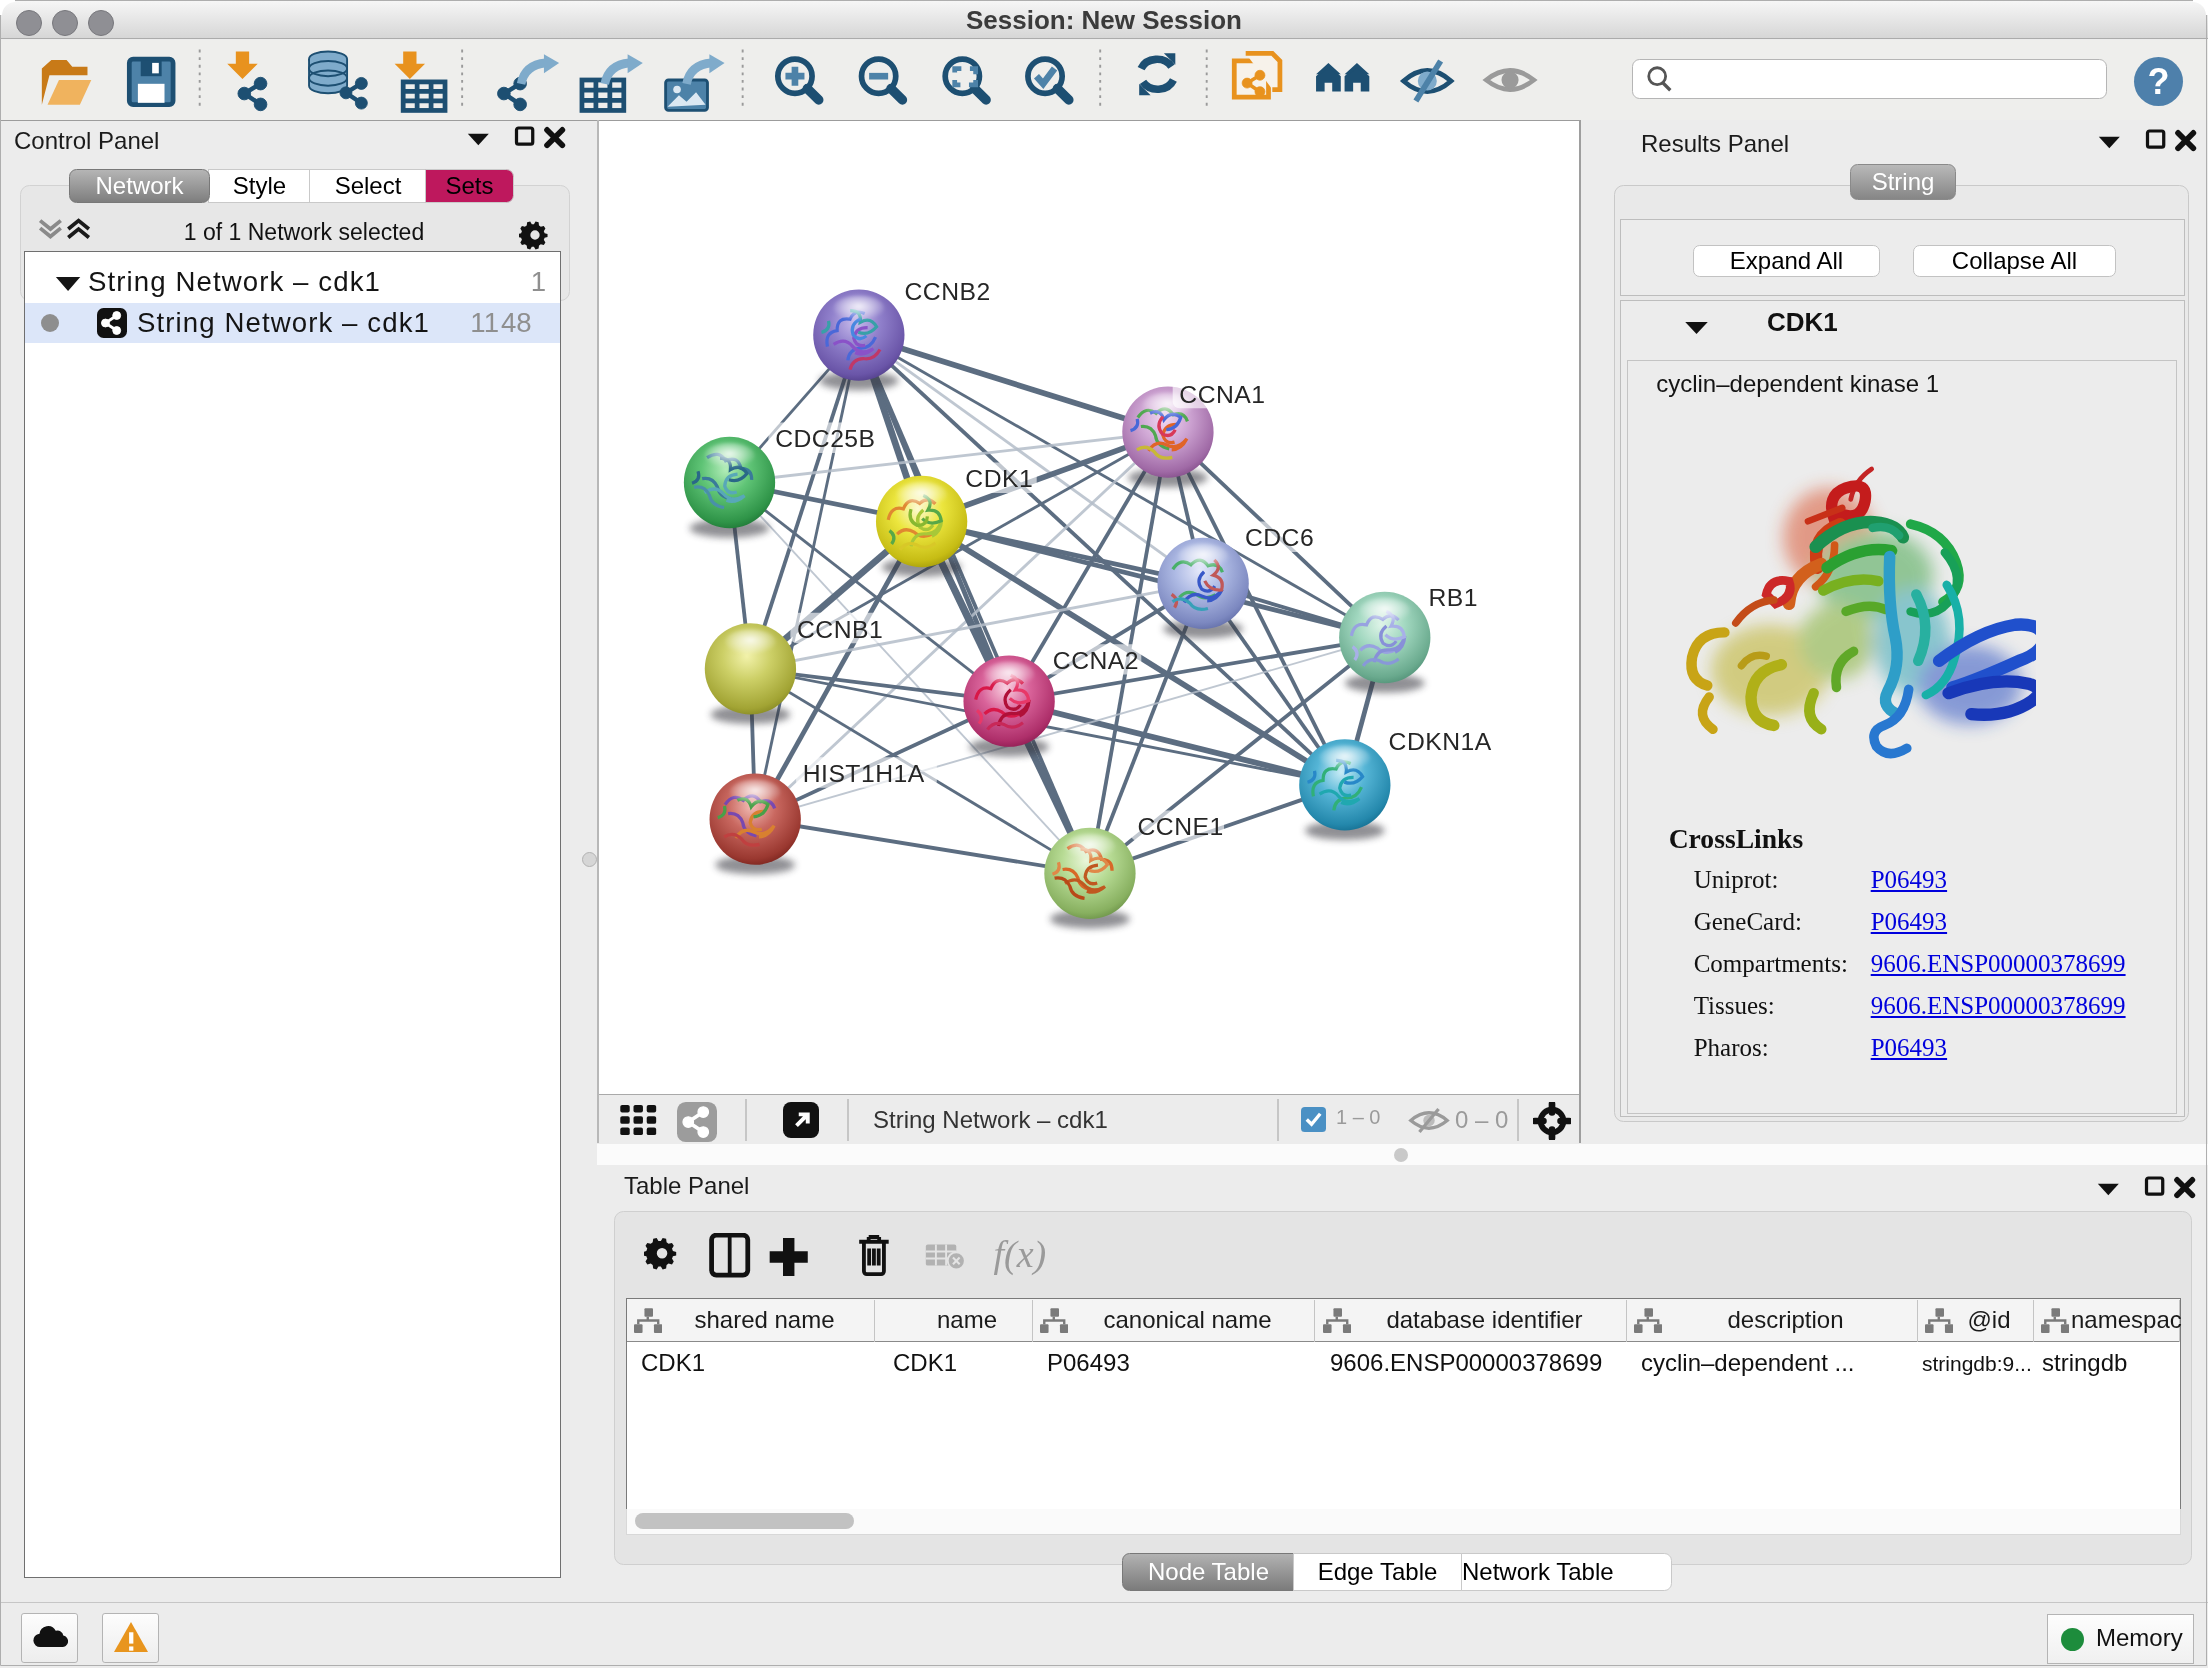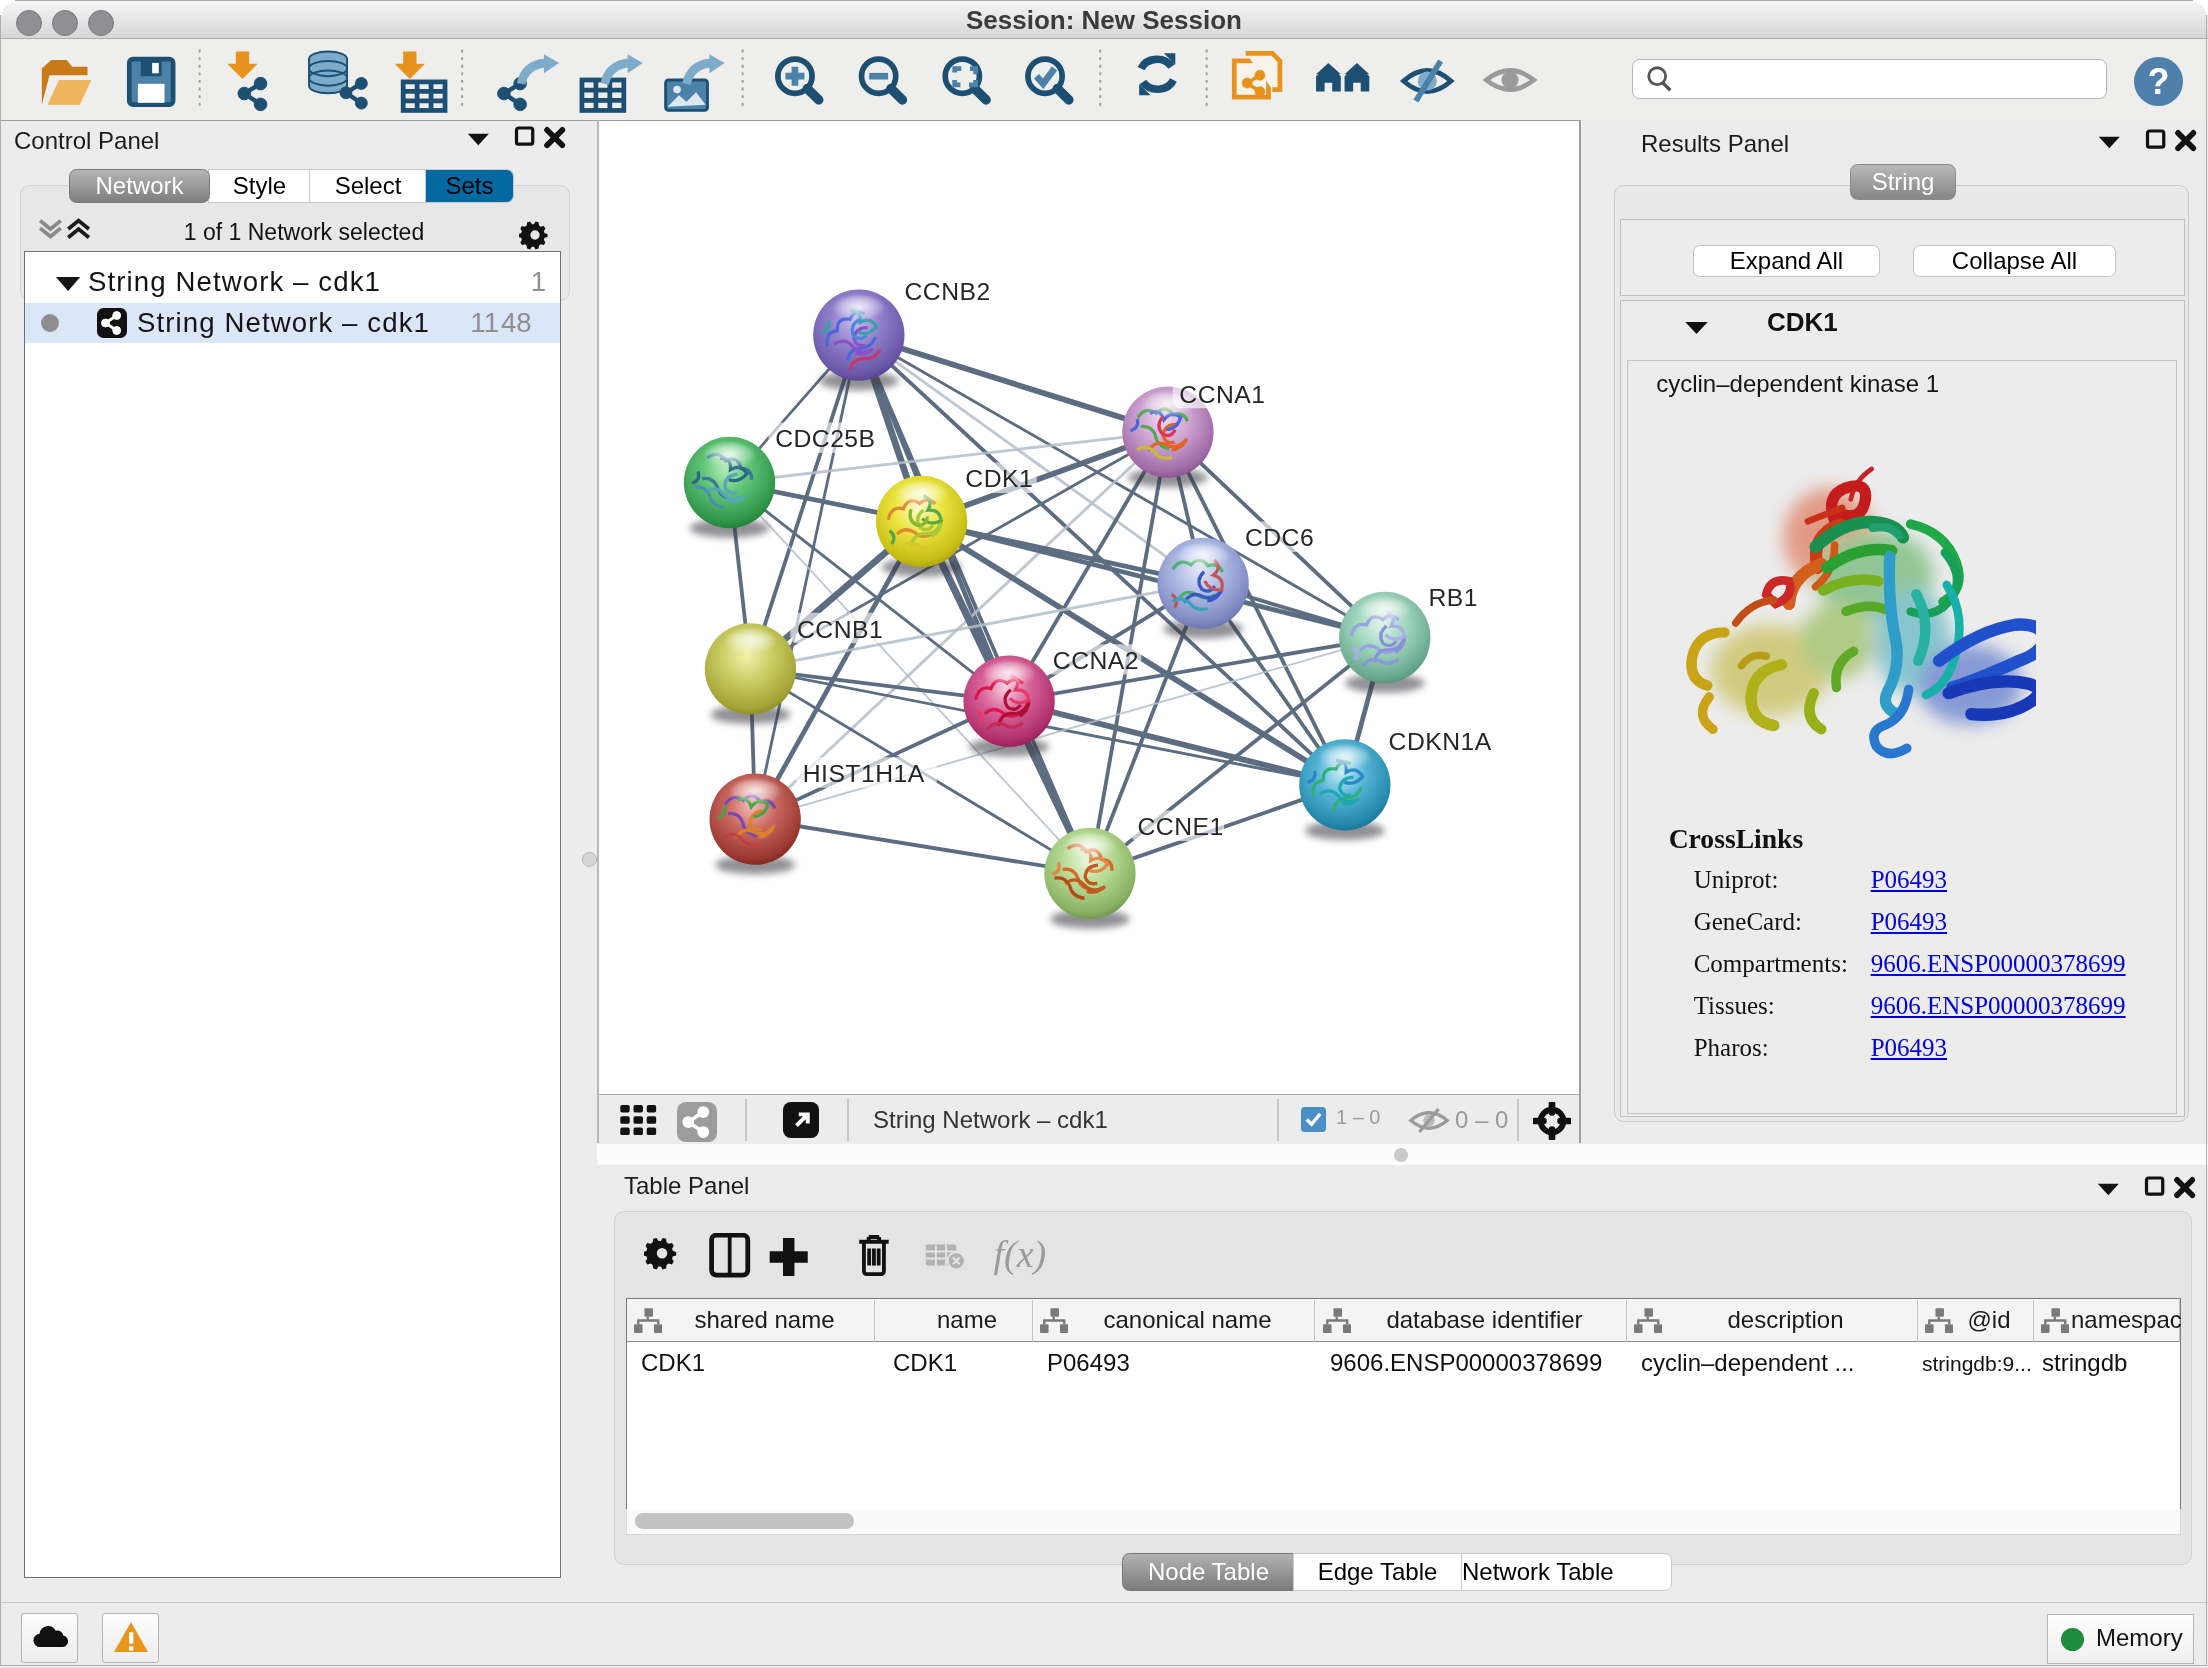--- a/index.html
+++ b/index.html
@@ -159,21 +159,21 @@
  <path d="M4 8 h22 l-11 12 z" fill="#111"></path>
  <rect x="55" y="2" width="17" height="17" rx="2" fill="none" stroke="#111" stroke-width="3.4"></rect>
  <path d="M87 4 l16 16 M103 4 l-16 16" stroke="#111" stroke-width="6" stroke-linecap="round"></path>
 </svg>
 
 <div class="abs" style="left:69px;top:169px;width:442px;height:32px;font-size:24px;z-index:5;">
  <div class="abs" style="left:0;top:0;width:139px;height:32px;background:linear-gradient(#b5b5b5,#7e7e7e);
   border:1px solid #787878;border-radius:7.6px;color:#fff;text-align:center;line-height:31px;z-index:2;">Network</div>
  <div class="abs" style="left:139px;top:0;width:101px;height:32px;background:#fff;border:1px solid #c9c9c9;text-align:center;line-height:31px;">Style</div>
  <div class="abs" style="left:240px;top:0;width:116px;height:32px;background:#fff;border:1px solid #c9c9c9;text-align:center;line-height:31px;">Select</div>
- <div class="abs" style="left:356px;top:0;width:87px;height:32px;background:#0369a1;border:1px solid #c9c9c9;border-radius:0 7.6px 7.6px 0;text-align:center;line-height:31px;">Sets</div>
+ <div class="abs" style="left:356px;top:0;width:87px;height:32px;background:#be185d;border:1px solid #c9c9c9;border-radius:0 7.6px 7.6px 0;text-align:center;line-height:31px;">Sets</div>
 </div>
 
 <div class="abs" style="left:20px;top:185px;width:548px;height:114px;background:#e7e7e7;border:1px solid #d2d2d2;border-radius:9.5px;"></div>
 
 <svg class="abs" style="left:36px;top:215px;" width="57" height="30" viewBox="0 0 60 32">
  <g fill="none" stroke="#8a8a8a" stroke-width="4">
       <path d="M4 6 l11 9 11 -9"></path>
       <path d="M4 14 l11 9 11 -9"></path>
     </g>
  <g fill="none" stroke="#1a1a1a" stroke-width="4">

